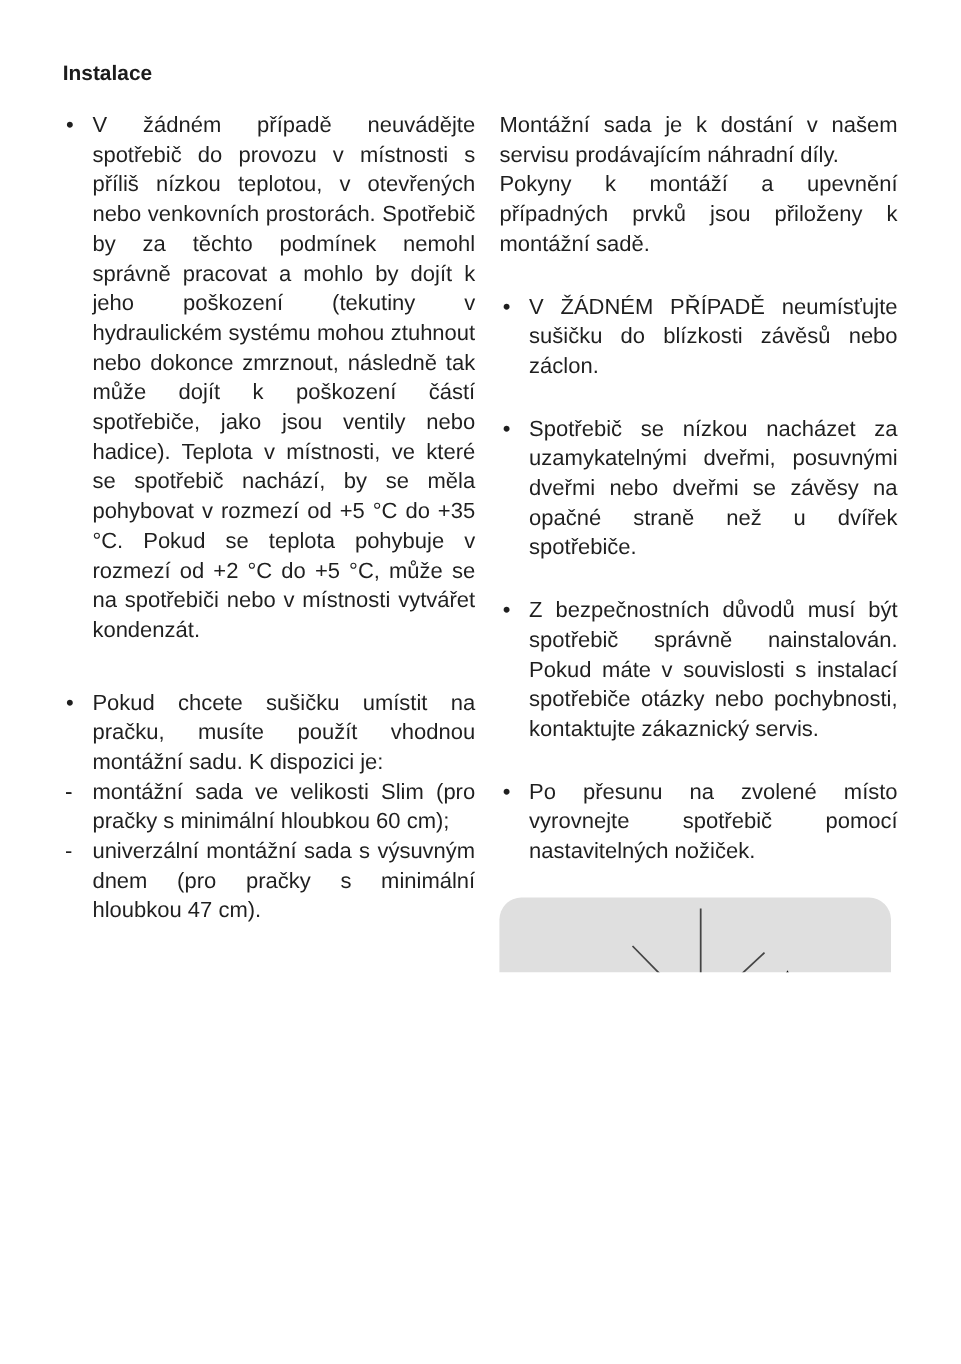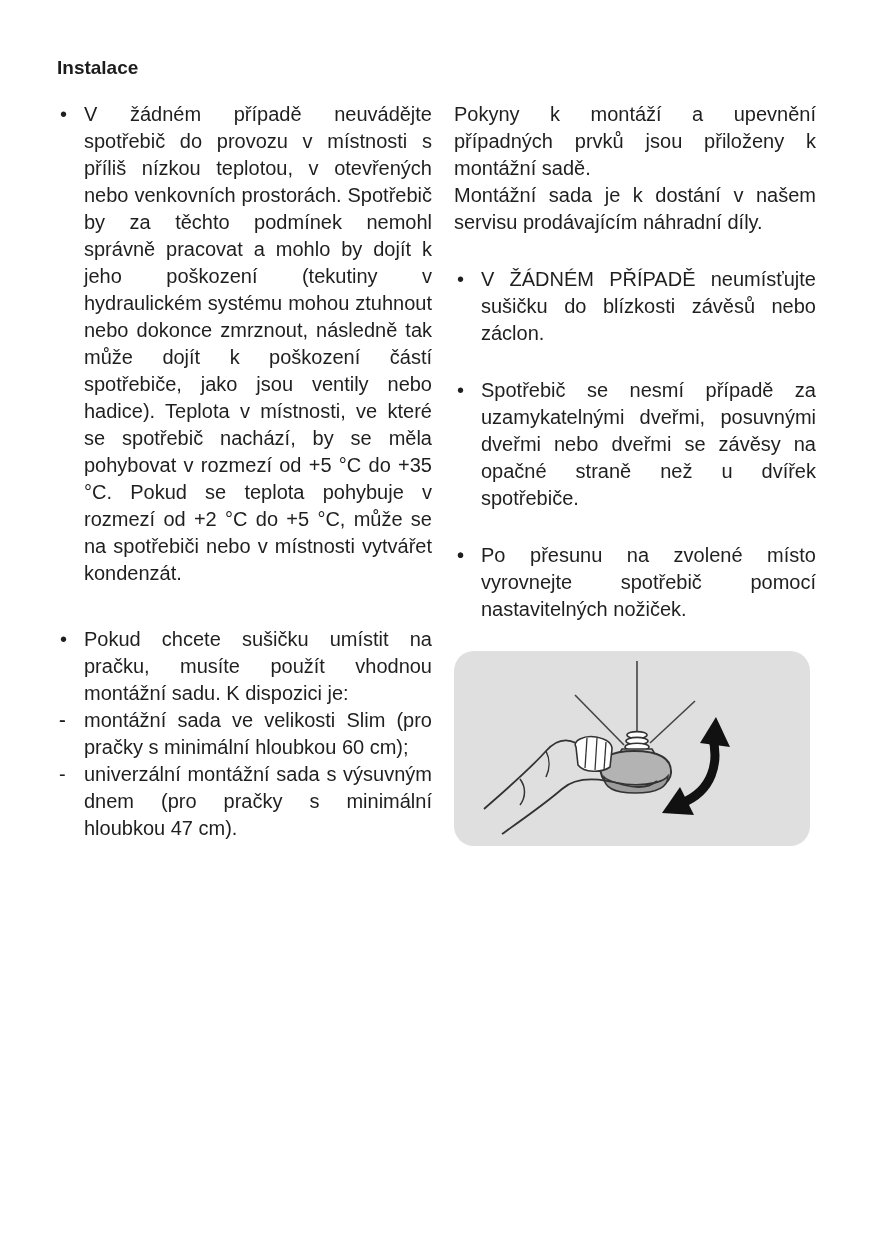--- a/index.html
+++ b/index.html
@@ -80,33 +80,34 @@
           <span class="marker">-</span>
           <span>montážní sada ve velikosti Slim (pro pračky s minimální hloubkou 60 cm);</span>
         </div>
         <div class="para li dash">
           <span class="marker">-</span>
           <span>univerzální montážní sada s výsuvným dnem (pro pračky s minimální hloubkou 47 cm).</span>
         </div>
       </div>
 
       <div class="col-right">
+        <p class="para">Montážní sada je k dostání v našem servisu prodávajícím náhradní díly.</p>
         <p class="para">Pokyny k montáží a upevnění případných prvků jsou přiloženy k montážní sadě.</p>
-        <p class="para">Montážní sada je k dostání v našem servisu prodávajícím náhradní díly.</p>
 
         <div class="para li mt-right">
           <span class="marker">•</span>
           <span>V ŽÁDNÉM PŘÍPADĚ neumísťujte sušičku do blízkosti závěsů nebo záclon.</span>
         </div>
         <div class="para li mt-right">
           <span class="marker">•</span>
-          <span>Spotřebič se nesmí případě za uzamykatelnými dveřmi, posuvnými dveřmi nebo dveřmi se závěsy na opačné straně než u dvířek spotřebiče.</span>
+          <span>Spotřebič se nízkou nacházet za uzamykatelnými dveřmi, posuvnými dveřmi nebo dveřmi se závěsy na opačné straně než u dvířek spotřebiče.</span>
         </div>
         <div class="para li mt-right">
           <span class="marker">•</span>
+          <span>Z bezpečnostních důvodů musí být spotřebič správně nainstalován. Pokud máte v souvislosti s instalací spotřebiče otázky nebo pochybnosti, kontaktujte zákaznický servis.</span>
         </div>
         <div class="para li mt-right">
           <span class="marker">•</span>
           <span>Po přesunu na zvolené místo vyrovnejte spotřebič pomocí nastavitelných nožiček.</span>
         </div>
 
         <div class="illustration-box">
           <svg width="356" height="195" viewBox="0 0 356 195" xmlns="http://www.w3.org/2000/svg">
 
             <line x1="183" y1="10" x2="183" y2="85" stroke="#444" stroke-width="1.6"></line>

